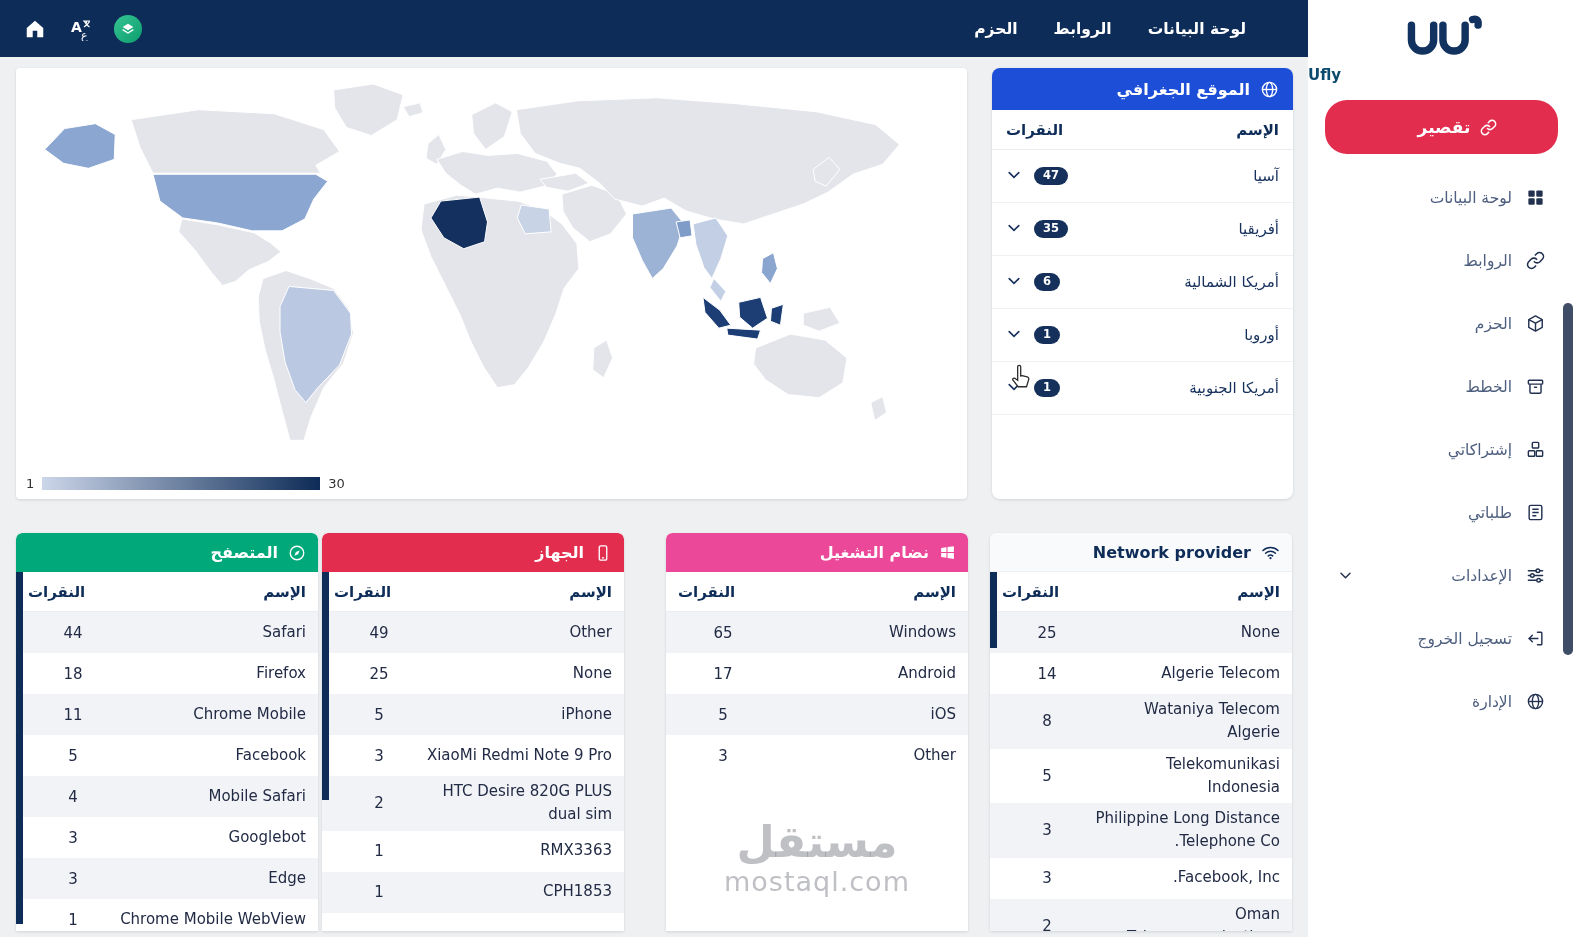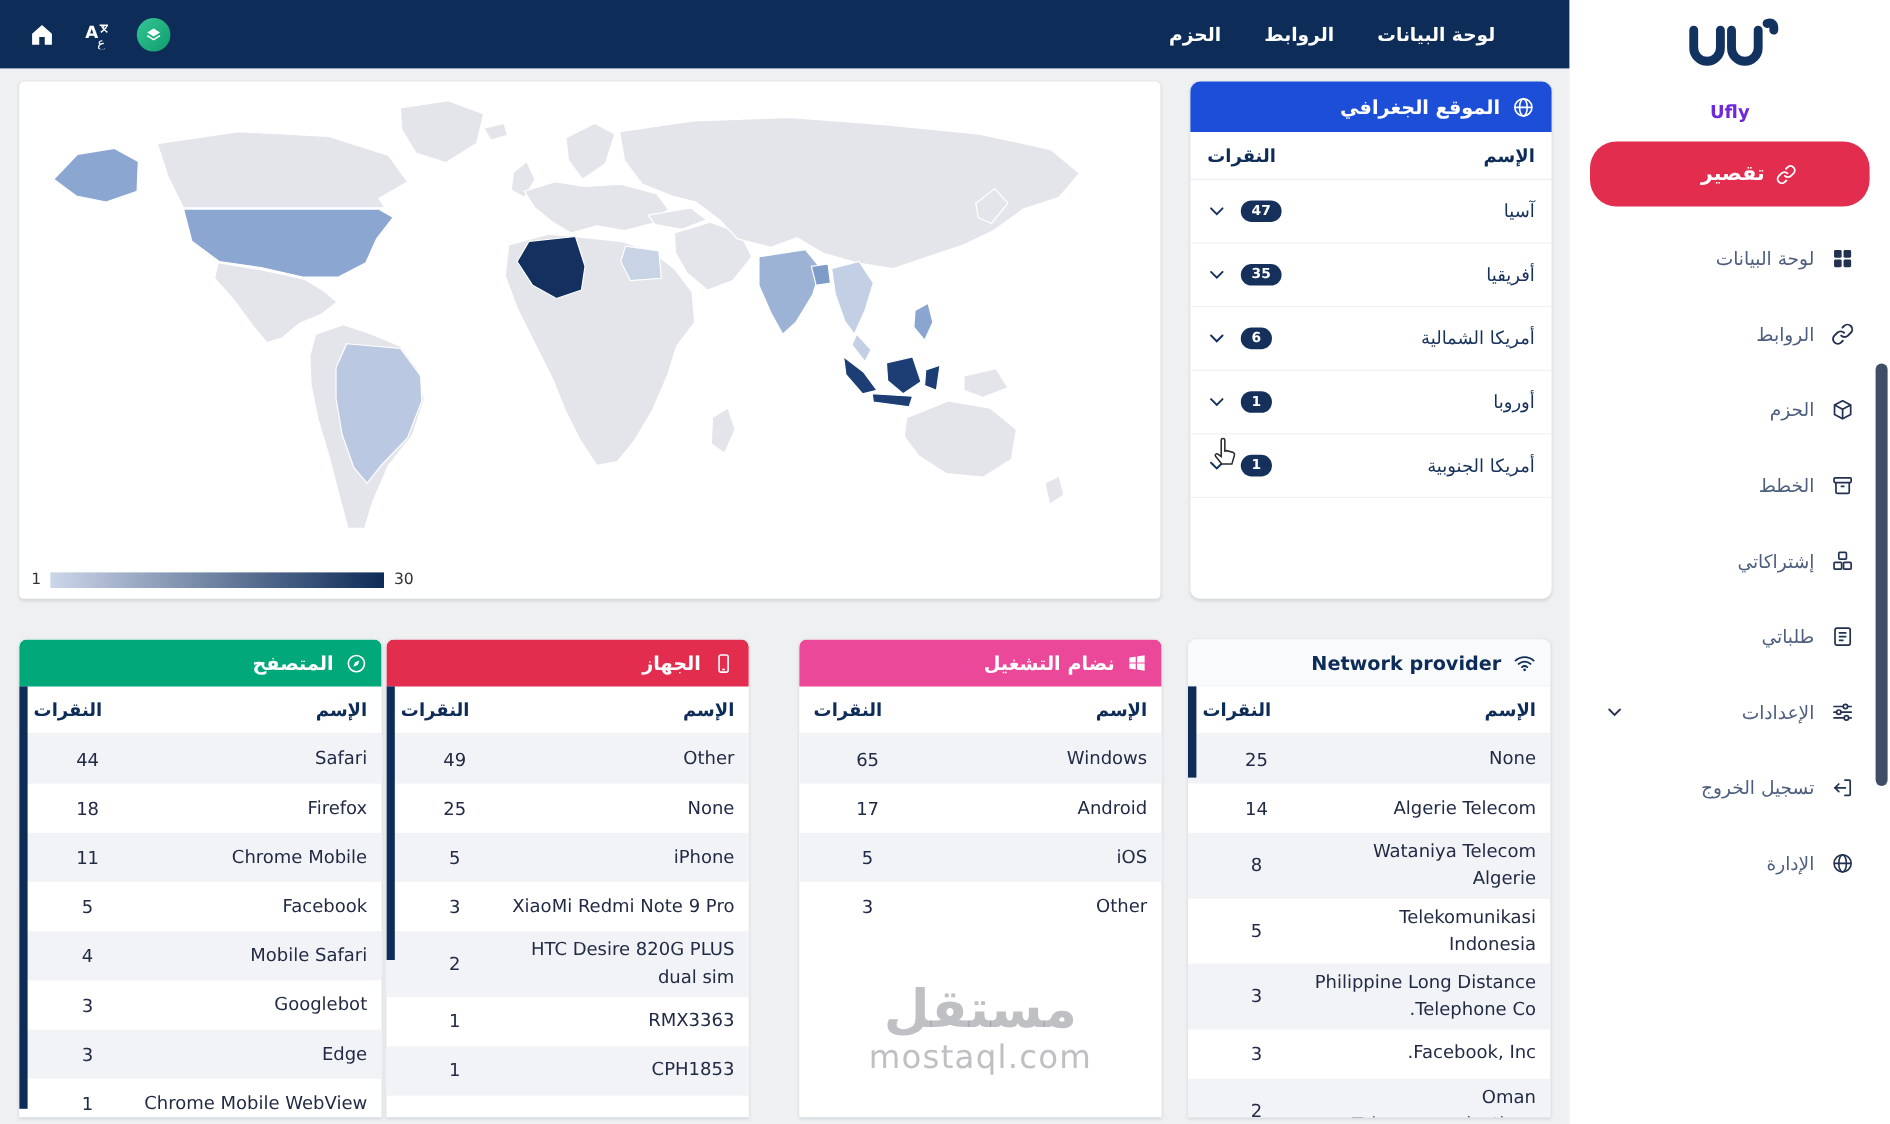--- a/index.html
+++ b/index.html
@@ -23,21 +23,21 @@
     width:28px; height:28px; border-radius:50%;
     background:linear-gradient(135deg,#36c493,#0d9e6d);
     display:flex; align-items:center; justify-content:center;
   }
   .topbar-nav { display:flex; direction:rtl; gap:36px; margin-right:40px; }
   .topbar-nav span { color:#ffffff; font-size:15.5px; font-weight:600; cursor:pointer; }
 
   
   .sidebar { position:absolute; right:0; top:0; width:267px; height:937px; background:#ffffff; }
   .brand-logo { display:block; margin:14px auto 0; }
-  .brand-name { text-align:center; color:#6d28d9; font-weight:700; font-size:15px; margin-top:20px; }
+  .brand-name { text-align:left; color:#0c4a6e; font-weight:700; font-size:15px; margin-top:2px; }
   .shorten-btn {
     width:233px; height:54px; margin:16px auto 0;
     background:#e22d4e; border:none; border-radius:22px;
     color:#fff; font-size:17px; font-weight:700;
     display:flex; align-items:center; justify-content:center; gap:10px;
     font-family:inherit; cursor:pointer; direction:rtl;padding-left:32px;
   }
   .side-menu { margin-top:12px; }
   .side-item {
     display:flex; align-items:center; gap:14px;
@@ -70,21 +70,21 @@
     display:flex; justify-content:space-between; direction:rtl;
     padding:0 14px; height:40px; align-items:center;
     color:#0e2c58; font-weight:700; font-size:15px;
     border-bottom:1px solid #ececf2;
   }
   .geo-row {
     display:flex; justify-content:space-between; align-items:center; direction:rtl;
     height:53px; padding:0 14px; border-bottom:1px solid #f0f0f4; cursor:pointer;
   }
   .gname { color:#16305c; font-size:15px; }
-  .gleft { display:flex; align-items:center; gap:12px; direction:ltr; }
+  .gleft { display:flex; gap:12px; direction:ltr; }
   .badge {
     background:#16305c; color:#fff; border-radius:10px;
     font-size:11.5px; font-weight:700; padding:3px 9px; line-height:1;
   }
 
   
   .stat-card { top:533px; width:302px; height:398px; border-radius:6px 6px 0 0; overflow:hidden; }
   .stat-header {
     height:39px; display:flex; align-items:center; gap:10px; padding:0 12px;
     font-size:16px; font-weight:700; border-radius:6px 6px 0 0; direction:rtl;

